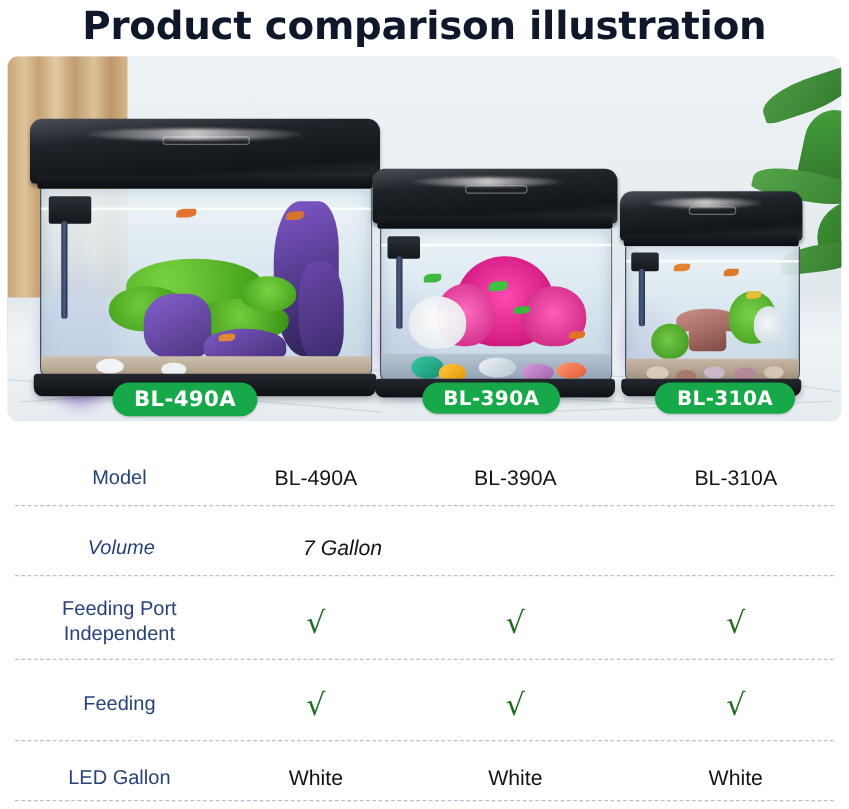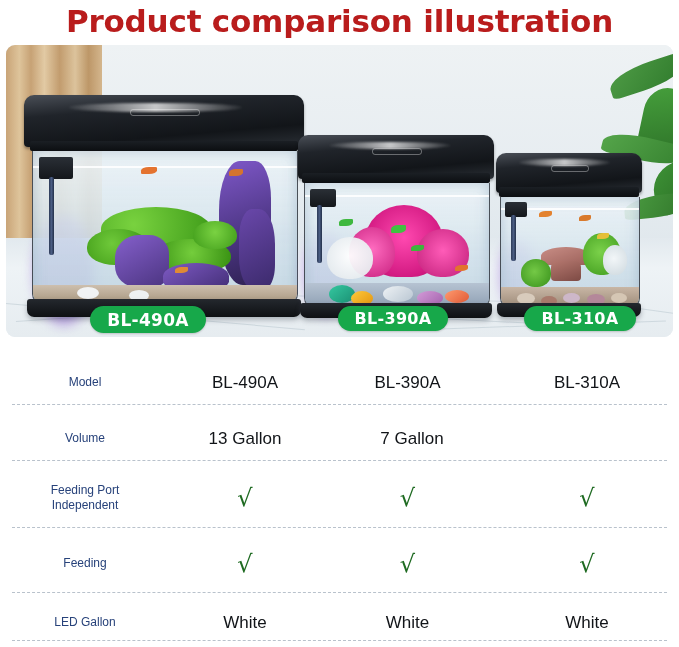--- a/index.html
+++ b/index.html
@@ -9,21 +9,21 @@
     font-family:"Liberation Sans","DejaVu Sans",sans-serif;
     overflow:hidden;
   }
   .page{position:relative;width:679px;height:647px;}
 
   
   .title{
     position:absolute;left:0;top:0;width:679px;height:42px;
     display:flex;align-items:center;justify-content:center;
     font-size:31px;font-weight:bold;letter-spacing:-0.2px;
-    color:#b91c1c;
+    color:#0f172a;
     font-family:"DejaVu Sans","Liberation Sans",sans-serif;
     white-space:nowrap;
   }
 
   
   .photo{
     position:absolute;left:6px;top:45px;width:667px;height:292px;
     border-radius:9px;overflow:hidden;
     background:#e8eef2;
   }
@@ -162,21 +162,21 @@
   .divider{
     position:absolute;left:12px;width:655px;height:0;
     border-top:1.4px dashed #b9c2cc;
   }
   .row{
     position:absolute;left:0;width:679px;
     display:flex;align-items:center;
   }
   .cell-label{
     width:170px;text-align:center;
-    color:#27427a;font-size:12px;line-height:1.28;
+    color:#27427a;font-size:16px;line-height:1.28;padding-left:12px;
   }
   .cell-val{
     text-align:center;color:#111418;font-size:17px;
   }
   .c1{width:150px;}
   .c2{width:175px;}
   .c3{width:184px;}
   .check{
     color:#1f6b22;font-size:24px;line-height:1;
     font-family:"DejaVu Sans","Liberation Sans",sans-serif;
@@ -357,23 +357,22 @@
 
     <div class="row" style="top:24px;height:38px;">
       <div class="cell-label">Model</div>
       <div class="cell-val c1">BL-490A</div>
       <div class="cell-val c2">BL-390A</div>
       <div class="cell-val c3">BL-310A</div>
     </div>
 
     <div class="divider" style="top:64px;"></div>
 
-    <div class="row" style="top:80px;height:38px;">
+    <div class="row" style="top:80px;height:38px;font-style:italic;">
       <div class="cell-label">Volume</div>
-      <div class="cell-val c1">13 Gallon</div>
       <div class="cell-val c3">7 Gallon</div>
     </div>
 
     <div class="divider" style="top:120px;"></div>
 
     <div class="row" style="top:132px;height:52px;">
       <div class="cell-label">
         <div>Feeding Port</div>
         <div>Independent</div>
       </div>

